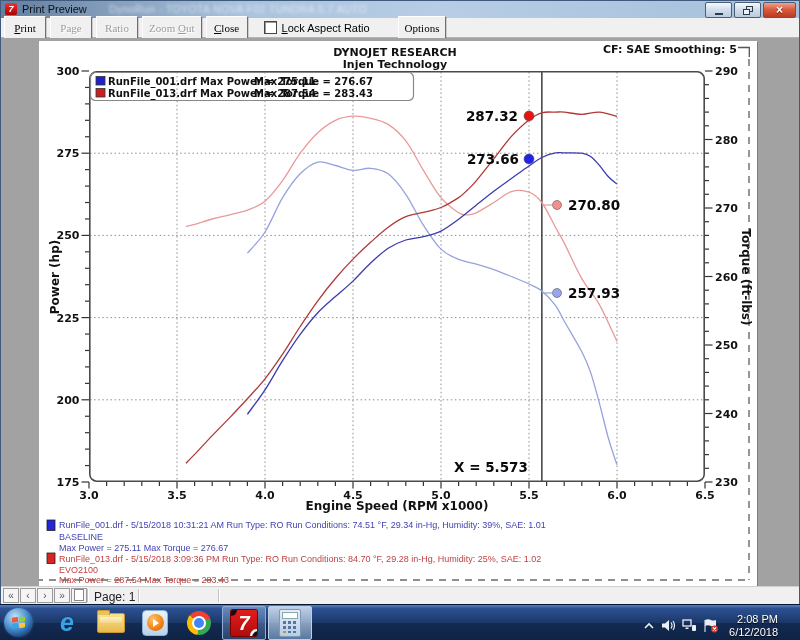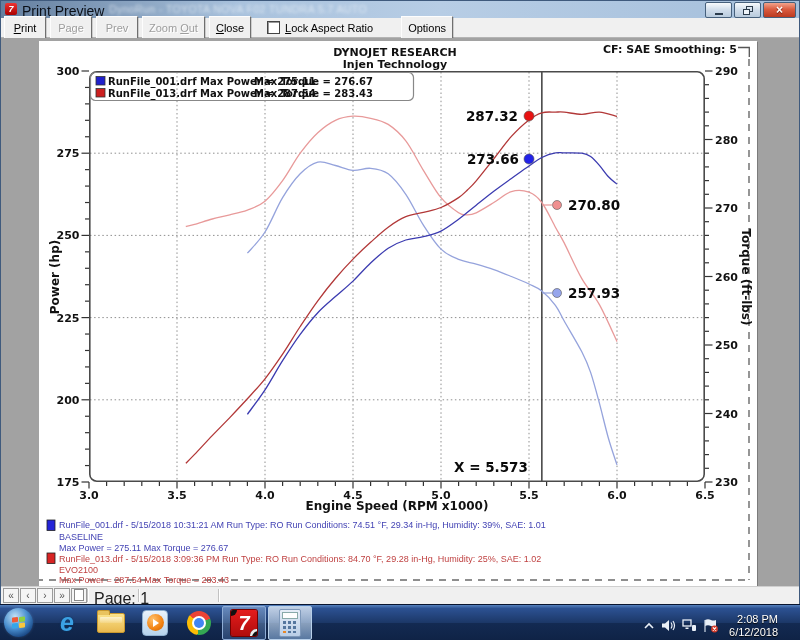--- a/index.html
+++ b/index.html
@@ -5,36 +5,36 @@
   html,body{margin:0;padding:0;}
   body{width:800px;height:640px;overflow:hidden;font-family:"Liberation Sans",sans-serif;background:#000;}
   .screen{position:relative;width:800px;height:640px;}
 
   
   .app-window{position:absolute;left:0;top:0;width:798px;height:603px;background:#f0f0f0;border:1px solid #3f5a7d;}
   .titlebar{position:absolute;left:0;top:0;right:0;height:17px;
     background:linear-gradient(90deg,#647f9f,#a9c2dd 30%,#b7cde5 55%,#a5bfdb);}
   .app-icon{position:absolute;left:4px;top:2px;width:12px;height:12px;background:linear-gradient(#e33,#a00);
     color:#fff;font-size:9px;font-weight:bold;font-style:italic;text-align:center;line-height:12px;border-radius:2px;}
-  .title-text{position:absolute;left:21px;top:2px;font-size:14px;color:#0b1018;}
+  .title-text{position:absolute;left:21px;top:2px;font-size:11px;color:#0b1018;}
   .title-ghost{position:absolute;left:108px;top:2px;font-size:10.5px;color:#eef4fa;opacity:.7;filter:blur(1.7px);letter-spacing:.4px;white-space:nowrap;}
   .win-buttons{position:absolute;right:3px;top:1px;display:flex;gap:2px;}
   .winbtn{width:25px;height:14px;border:1px solid #46607c;border-radius:2px;
     background:linear-gradient(#f7fafd,#d3dfec 45%,#b9cbdd);display:flex;align-items:center;justify-content:center;}
   .winbtn.close{width:31px;background:linear-gradient(#f2a38c,#da5c40 45%,#bc3a20);}
   .glyph-min{width:8px;height:2px;background:#2c3c4c;margin-top:7px;}
   .glyph-res{position:relative;width:10px;height:9px;}
   .glyph-res::before{content:"";position:absolute;right:0;top:0;width:5px;height:4px;border:1px solid #2c3c4c;}
   .glyph-res::after{content:"";position:absolute;left:0;bottom:0;width:5px;height:4px;border:1px solid #2c3c4c;background:#eef4fa;}
   .glyph-x{font-size:12px;font-weight:bold;color:#fff;line-height:12px;text-shadow:0 1px 1px #70190a;}
 
   
   .toolbar{position:absolute;left:0;top:17px;right:0;height:19px;background:#f0f0f0;border-bottom:1px solid #b4b4b4;
     display:flex;align-items:center;padding-left:3px;}
-  .tb-btn{height:23px;min-width:42px;margin-right:4px;font-family:Liberation Sans, sans-serif;font-size:11px;color:#000;
+  .tb-btn{height:23px;min-width:42px;margin-right:4px;font-family:Liberation Serif, serif;font-size:11px;color:#000;
     background:#f0f0f0;border:1px solid;border-color:#fdfdfd #6f6f6f #6f6f6f #fdfdfd;box-shadow:1px 1px 0 #40404033;padding:0 6px;}
   .tb-btn.disabled{color:#9d9d9d;text-shadow:1px 1px 0 #fff;}
   .lock{display:flex;align-items:center;margin-left:12px;font-size:11px;color:#000;}
   .cb{width:11px;height:11px;background:#fff;border:1px solid #444;box-shadow:inset 1px 1px 0 #999;margin-right:5px;}
   .opt-btn{margin-left:28px;}
 
   
   .preview{position:absolute;left:0;top:37px;right:0;bottom:17px;background:#a2a2a2;}
   .page{position:absolute;left:38px;top:3px;width:718px;height:548px;background:#fff;box-shadow:1px 1px 0 #7b7b7b;}
   .page svg{position:absolute;left:0;top:0;}
@@ -47,21 +47,21 @@
   .t-marker{font:bold 13.5px "DejaVu Sans",sans-serif;fill:#0a0a0a;}
   .t-legend{font:bold 10px "DejaVu Sans",sans-serif;fill:#111;}
   .t-foot{font:9px "Liberation Sans",sans-serif;}
 
   
   .statusbar{position:absolute;left:0;right:0;bottom:0;height:17px;background:#f0f0f0;border-top:1px solid #cfcfcf;}
   .nav{position:absolute;left:2px;top:1px;display:flex;}
   .nav button{width:16px;height:15px;margin-right:1px;padding:0;font-size:10px;line-height:12px;color:#555;
     background:#f5f5f5;border:1px solid #9a9a9a;font-family:"Liberation Sans",sans-serif;}
   .page-ico{display:inline-block;width:8px;height:10px;background:#fff;border:1px solid #888;}
-  .page-label{position:absolute;left:93px;top:3px;font-size:16px;color:#222;}
+  .page-label{position:absolute;left:93px;top:3px;font-size:12px;color:#222;}
   .sb-sep{position:absolute;top:2px;bottom:2px;width:1px;background:#c2c2c2;box-shadow:1px 0 0 #fff;}
 
   
   .taskbar{position:absolute;left:0;right:0;bottom:0;height:35px;
     background:linear-gradient(#5581bd,#2c5192 10%,#1c3868 50%,#132a52 52%,#0f2346);border-top:1px solid #091530;}
   .tb-apps{position:absolute;left:4px;top:0;height:35px;display:flex;align-items:center;}
   .start-orb{width:29px;height:29px;border-radius:50%;margin-right:13px;
     background:radial-gradient(circle at 38% 30%,#c3e2f6,#4a8fd0 45%,#15417d 80%,#0c2a54);
     display:flex;align-items:center;justify-content:center;box-shadow:0 0 3px #9cf3;}
   .orb-flag{display:grid;grid-template-columns:6px 6px;grid-template-rows:5px 5px;gap:1px;transform:skewY(-4deg);}
@@ -118,21 +118,21 @@
           </span>
         <span class="winbtn close">
             <span class="glyph-x">×</span>
           </span>
       </span>
     </div>
 
     <div class="toolbar" id="toolbar">
         <button class="tb-btn"><u>P</u>rint</button>
         <button class="tb-btn disabled" disabled="">Page</button>
-        <button class="tb-btn disabled" disabled="">Prev</button>
+        <button class="tb-btn disabled" disabled="">Ratio</button>
         <button class="tb-btn disabled" disabled="">Zoom <u>O</u>ut</button>
         <button class="tb-btn"><u>C</u>lose</button>
         <label class="lock">
           <span class="cb"></span>
           <span><u>L</u>ock Aspect Ratio</span>
         </label>
         <button class="tb-btn opt-btn">Options</button>
       </div>
 
     <div class="preview">

